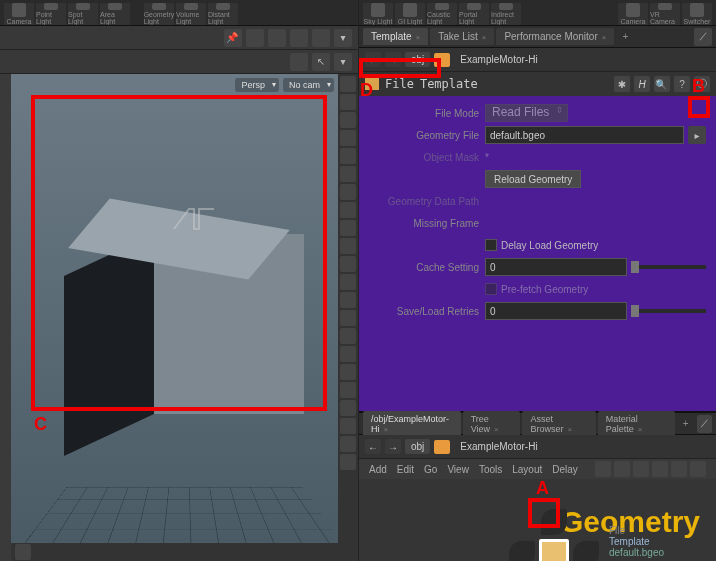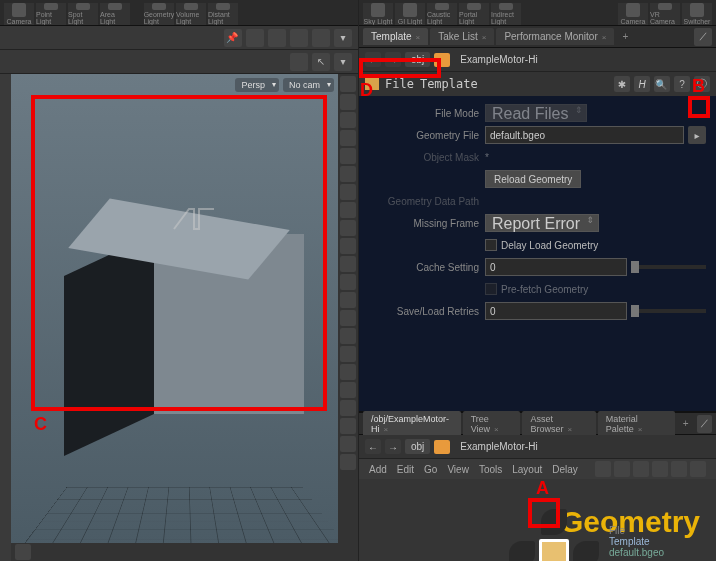--- a/index.html
+++ b/index.html
@@ -49,27 +49,27 @@
 
   
   .path-bar { height: 24px; background: #333; display: flex; align-items: center; gap: 4px; padding: 0 6px; border-bottom: 1px solid #222; }
   .path-seg { padding: 2px 6px; background: #444; border-radius: 2px; font-size: 10px; color: #ccc; cursor: pointer; }
   .path-seg.icon { width: 16px; padding: 2px 3px; background: #3a3a3a; }
   .nodecolor { width: 16px; height: 14px; background: #e89a3c; border-radius: 2px; }
 
   .node-header { height: 24px; background: #333; display: flex; align-items: center; gap: 6px; padding: 0 6px; }
   .node-header .folder-ico { width: 14px; height: 12px; background: #d8a34a; }
 
-  .params { flex: 1; padding: 6px 10px; background: #0f172a; overflow: auto; }
+  .params { flex: 1; padding: 6px 10px; background: #4c1d95; overflow: auto; }
   .param-row { display: flex; align-items: center; height: 22px; gap: 6px; }
   .param-label { width: 110px; text-align: right; color: #888; font-size: 10px; }
   .param-field { flex: 1; display: flex; align-items: center; gap: 4px; }
   .text-input { flex: 1; height: 18px; background: #2a2a2a; color: #ccc; border: 1px solid #555; padding: 0 4px; font-size: 10px; }
   .btn { height: 18px; padding: 0 8px; background: #4a4a4a; color: #ccc; border: 1px solid #555; font-size: 10px; cursor: pointer; display: flex; align-items: center; }
-  .select { height: 18px; padding: 0 18px 0 6px; background: #4a4a4a; color: #ccc; border: 1px solid #555; font-size: 16px; cursor: pointer; position: relative; }
+  .select { height: 18px; padding: 0 18px 0 6px; background: #4a4a4a; color: #ccc; border: 1px solid #555; font-size: 12px; cursor: pointer; position: relative; }
   .select::after { content:"⇕"; position:absolute; right:4px; font-size:9px; color:#888; }
   .checkbox { width: 12px; height: 12px; background: #2a2a2a; border: 1px solid #555; cursor: pointer; }
   .slider-track { flex: 1; height: 4px; background: #2a2a2a; position: relative; }
   .slider-thumb { position: absolute; left: 0; top: -4px; width: 8px; height: 12px; background: #777; cursor: pointer; }
 
   .header-tools { margin-left: auto; display: flex; gap: 4px; }
   .hdr-tool { width: 16px; height: 16px; background: #444; border-radius: 2px; cursor: pointer; display:flex;align-items:center;justify-content:center;}
 
   
   .lower-right { height: 150px; border-top: 2px solid #111; display: flex; flex-direction: column; background: #3a3a3a; }
@@ -273,23 +273,20 @@
         <div class="param-field">
             <div class="btn">Reload Geometry</div>
           </div>
       </div>
       <div class="param-row" style="opacity:.5">
         <div class="param-label">Geometry Data Path</div>
         <div class="param-field"></div>
       </div>
       <div class="param-row">
         <div class="param-label">Missing Frame</div>
-        <div class="param-field">
-            <div class="select">Report Error</div>
-          </div>
       </div>
       <div class="param-row">
         <div class="param-label"></div>
         <div class="param-field">
             <div class="checkbox"></div>
             <span>Delay Load Geometry</span>
           </div>
       </div>
       <div class="param-row">
         <div class="param-label">Cache Setting</div>

